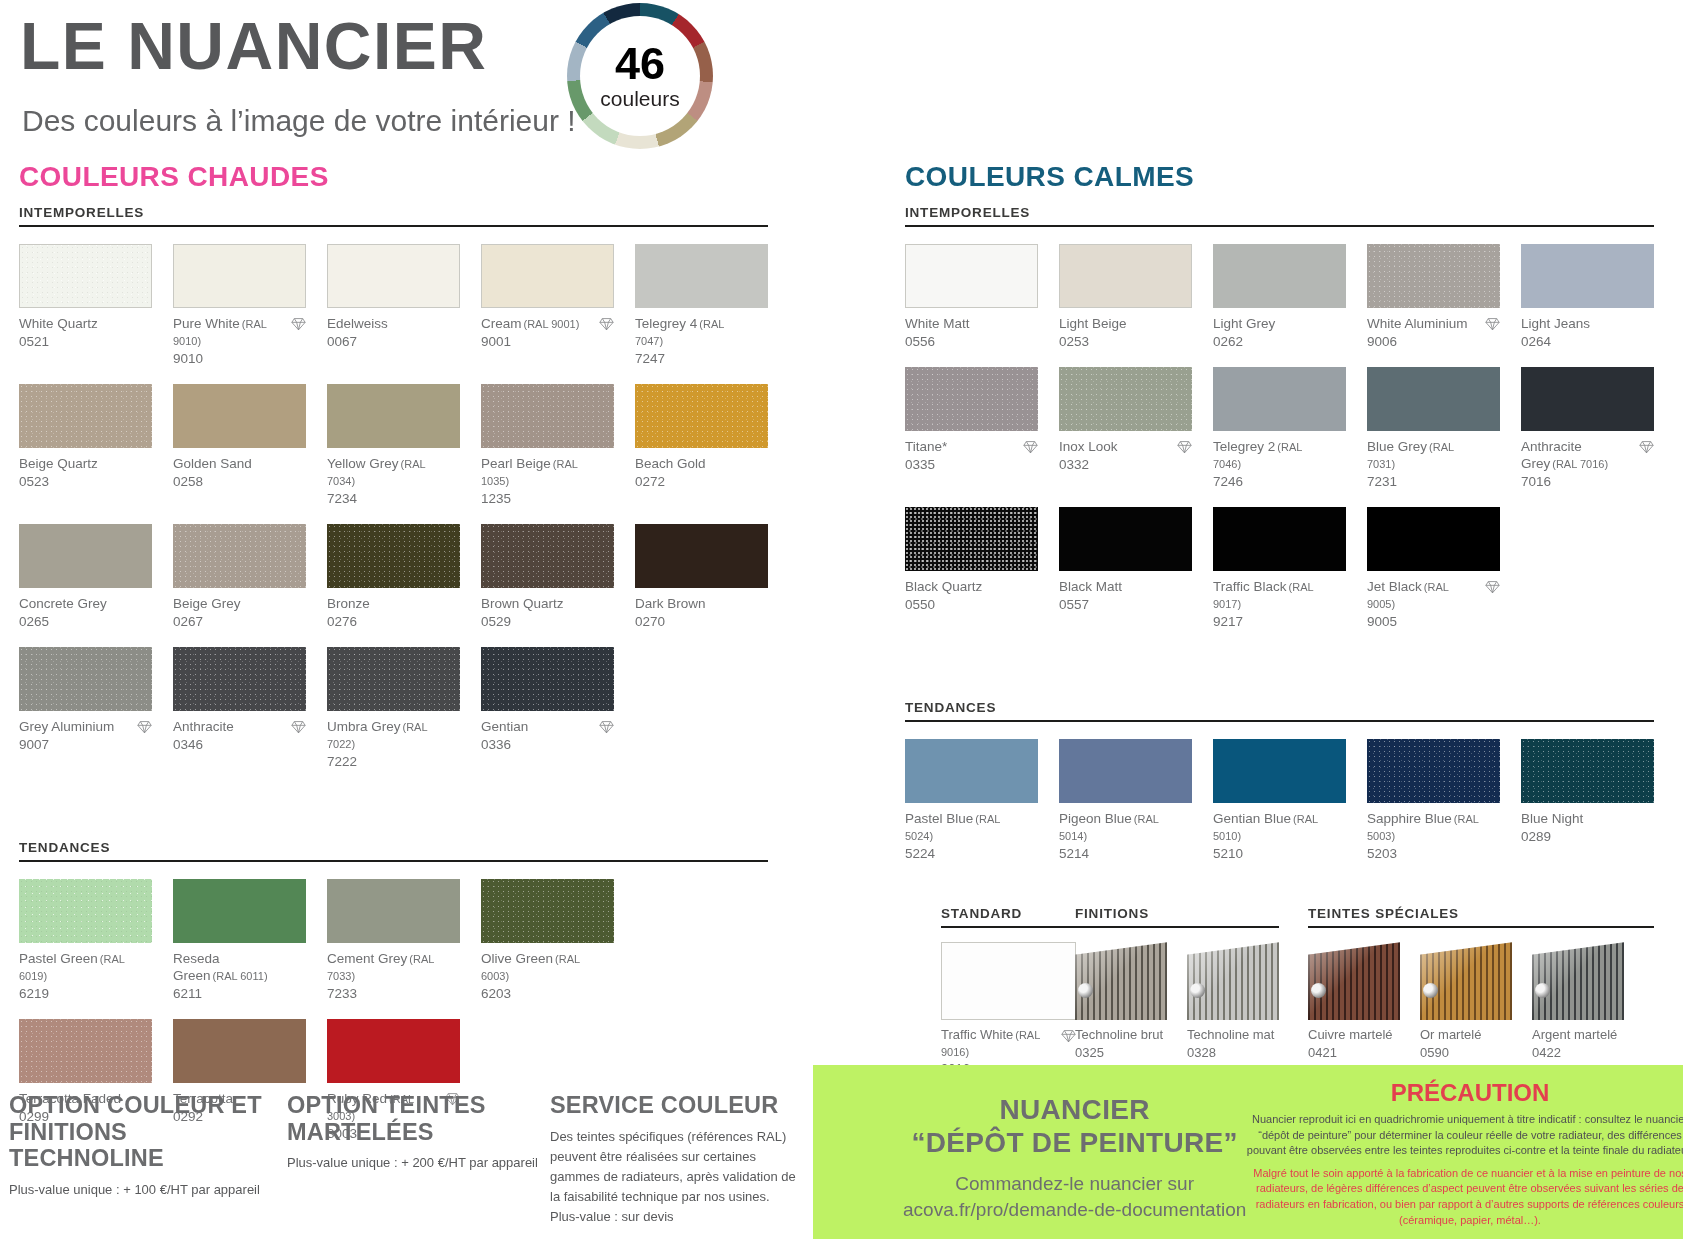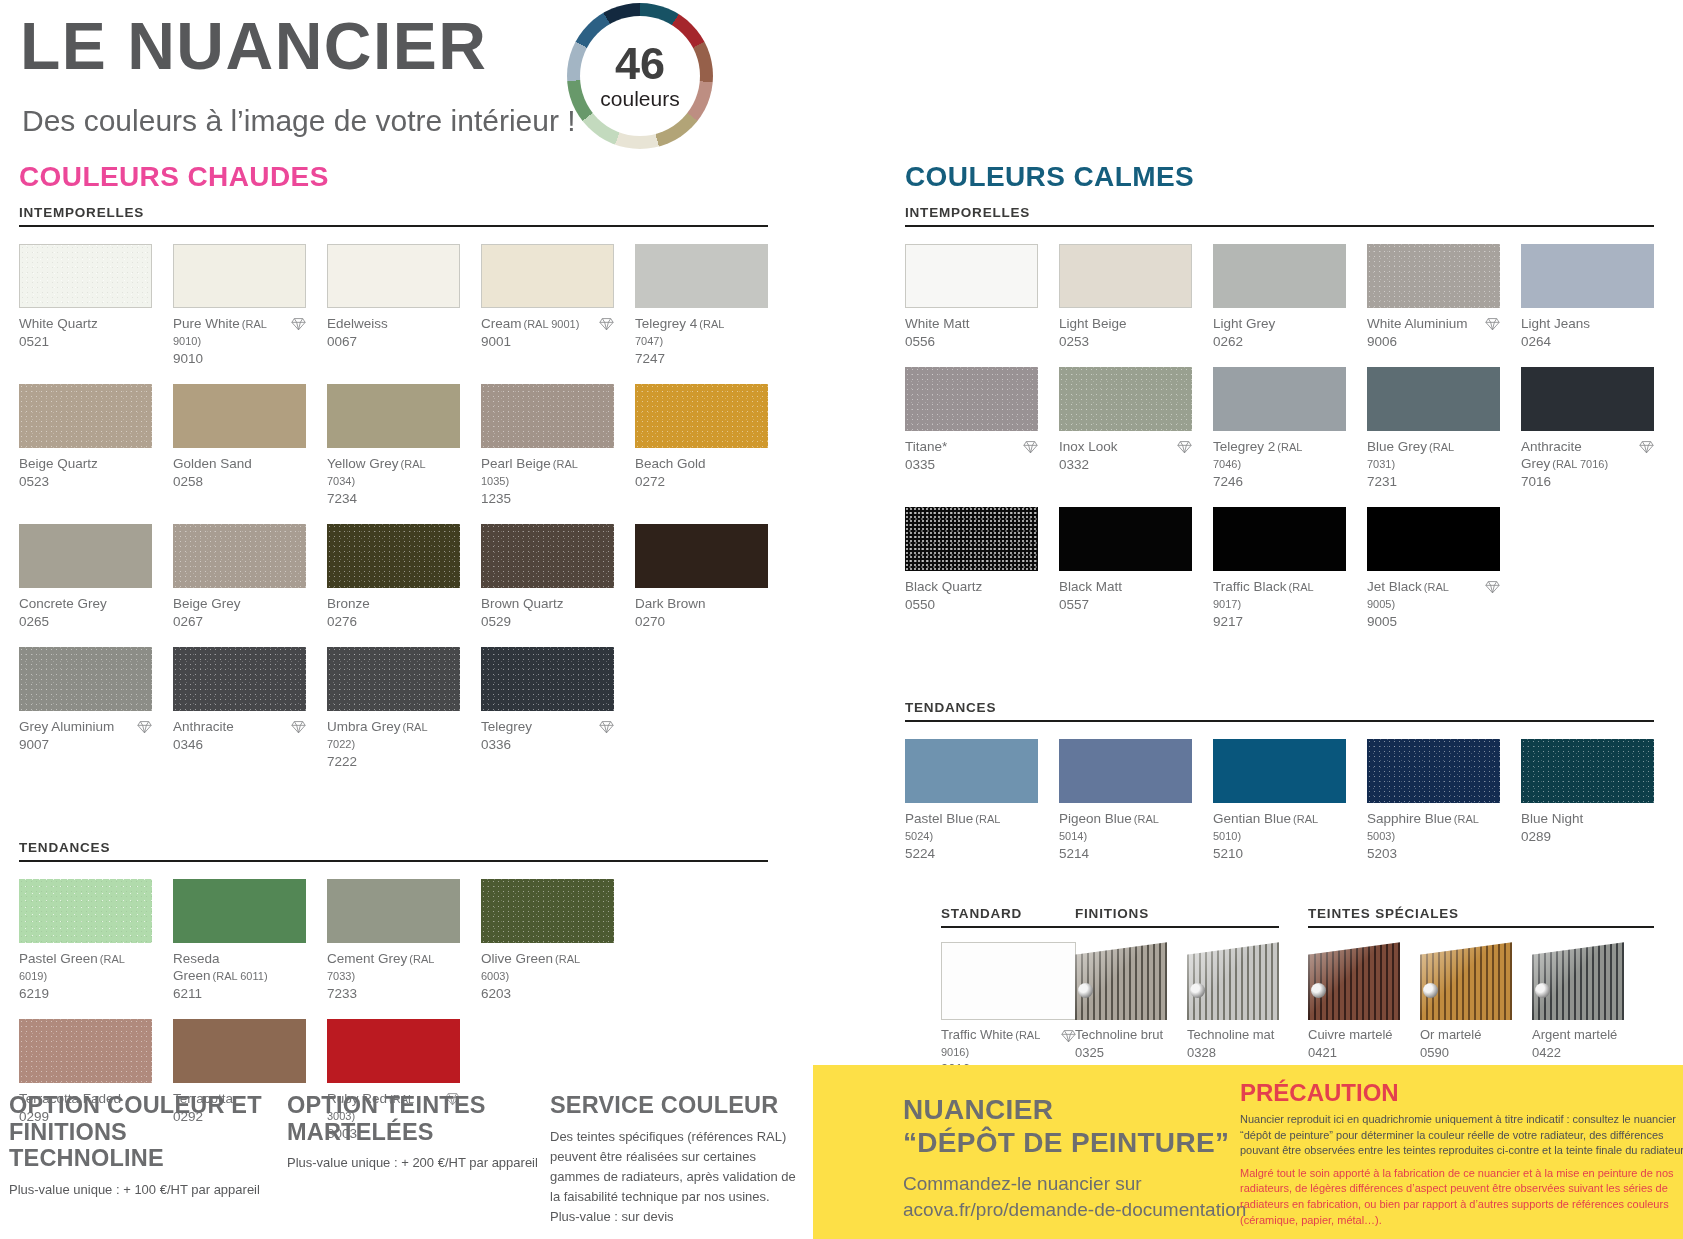--- a/index.html
+++ b/index.html
@@ -6,21 +6,21 @@
   .page { position:relative; width:1683px; height:1239px; background:#fff; overflow:hidden;
           font-family:"Liberation Sans", sans-serif; color:#58595b; }
 
   
   .hdr-title { position:absolute; left:20px; top:8px; font-size:66px; font-weight:700;
                color:#57585a; letter-spacing:1.5px; }
   .hdr-sub   { position:absolute; left:22px; top:104px; font-size:30px; color:#636466; }
   .badge { position:absolute; left:567px; top:3px; width:146px; height:146px; border-radius:50%; }
   .badge-inner { position:absolute; inset:13px; border-radius:50%; background:#fff;
                  display:flex; flex-direction:column; align-items:center; justify-content:center; }
-  .badge-count { font-size:45px; font-weight:700; color:#404040; line-height:1; }
+  .badge-count { font-size:45px; font-weight:700; color:#000000; line-height:1; }
   .badge-label { font-size:21px; color:#231f20; margin-top:1px; }
 
   
   .col { position:absolute; top:161px; width:749px; }
   #col-left  { left:19px; }
   #col-right { left:905px; }
   .col h2 { margin:0 0 12px 0; font-size:28px; font-weight:700; letter-spacing:.4px; line-height:1.15; }
   .grp-label { font-size:13.5px; font-weight:700; color:#3a3a39; letter-spacing:.8px;
                padding-bottom:5px; border-bottom:2px solid #1d1d1b; }
   .grp.tend { margin-top:70px; }
@@ -63,21 +63,21 @@
   .note .dia { position:absolute; left:0; top:2px; margin:0; }
 
   
   .options { position:absolute; left:9px; top:1092px; width:800px; height:140px; }
   .opt { position:absolute; top:0; }
   .opt h3 { margin:0; font-size:23.5px; font-weight:700; color:#6b6c6e; line-height:1.13;
             letter-spacing:.2px; }
   .opt p { margin:8px 0 0 0; font-size:13px; color:#58595b; line-height:1.55; white-space:pre-line; }
 
   
-  .panel { position:absolute; left:813px; top:1065px; width:870px; height:174px; background:#fde047; }
+  .panel { position:absolute; left:813px; top:1065px; width:870px; height:174px; background:#bef264;text-align:center; }
   .pn { position:absolute; left:90px; top:28px; color:#6d6e70; }
   .pn h3 { margin:0; font-size:28px; font-weight:700; line-height:1.18; letter-spacing:.3px; }
   .pn-text { margin-top:12px; font-size:19px; line-height:1.35; white-space:pre-line; }
   .pn-foot { margin-top:24px; font-size:13px; }
   .pp { position:absolute; left:427px; top:14px; width:460px; }
   .pp h3 { margin:0 0 5px 0; font-size:24px; font-weight:700; }
   .pp p  { margin:0; font-size:11px; line-height:1.42; }
   .pp .p1 { color:#4f5052; margin-bottom:7px; }
 </style>
 </head>
@@ -277,21 +277,21 @@
               <div class="l1">
                 <span class="nmwrap"><span class="nm">Umbra Grey</span><span class="ral">(RAL 7022)</span></span>
               </div>
               <div class="code">7222</div>
             </div>
           </div>
           <div class="cell">
             <div class="sw sp-fine" style="background-color: rgb(47, 53, 60);"></div>
             <div class="lbl">
               <div class="l1">
-                <span class="nmwrap"><span class="nm">Telegrey</span></span>
+                <span class="nmwrap"><span class="nm">Gentian</span></span>
                 <svg width="15" height="14" viewBox="0 0 18 16" class="dia">
                   <path d="M4 1.5 L14 1.5 L17 6 L9 15 L1 6 Z M1 6 L17 6 M4 1.5 L6.8 6 L9 15 M14 1.5 L11.2 6 L9 15" fill="none" stroke="#87888a" stroke-width="1"></path>
                 </svg>
               </div>
               <div class="code">0336</div>
             </div>
           </div>
         </div>
       </div>
       <div class="grp tend">

